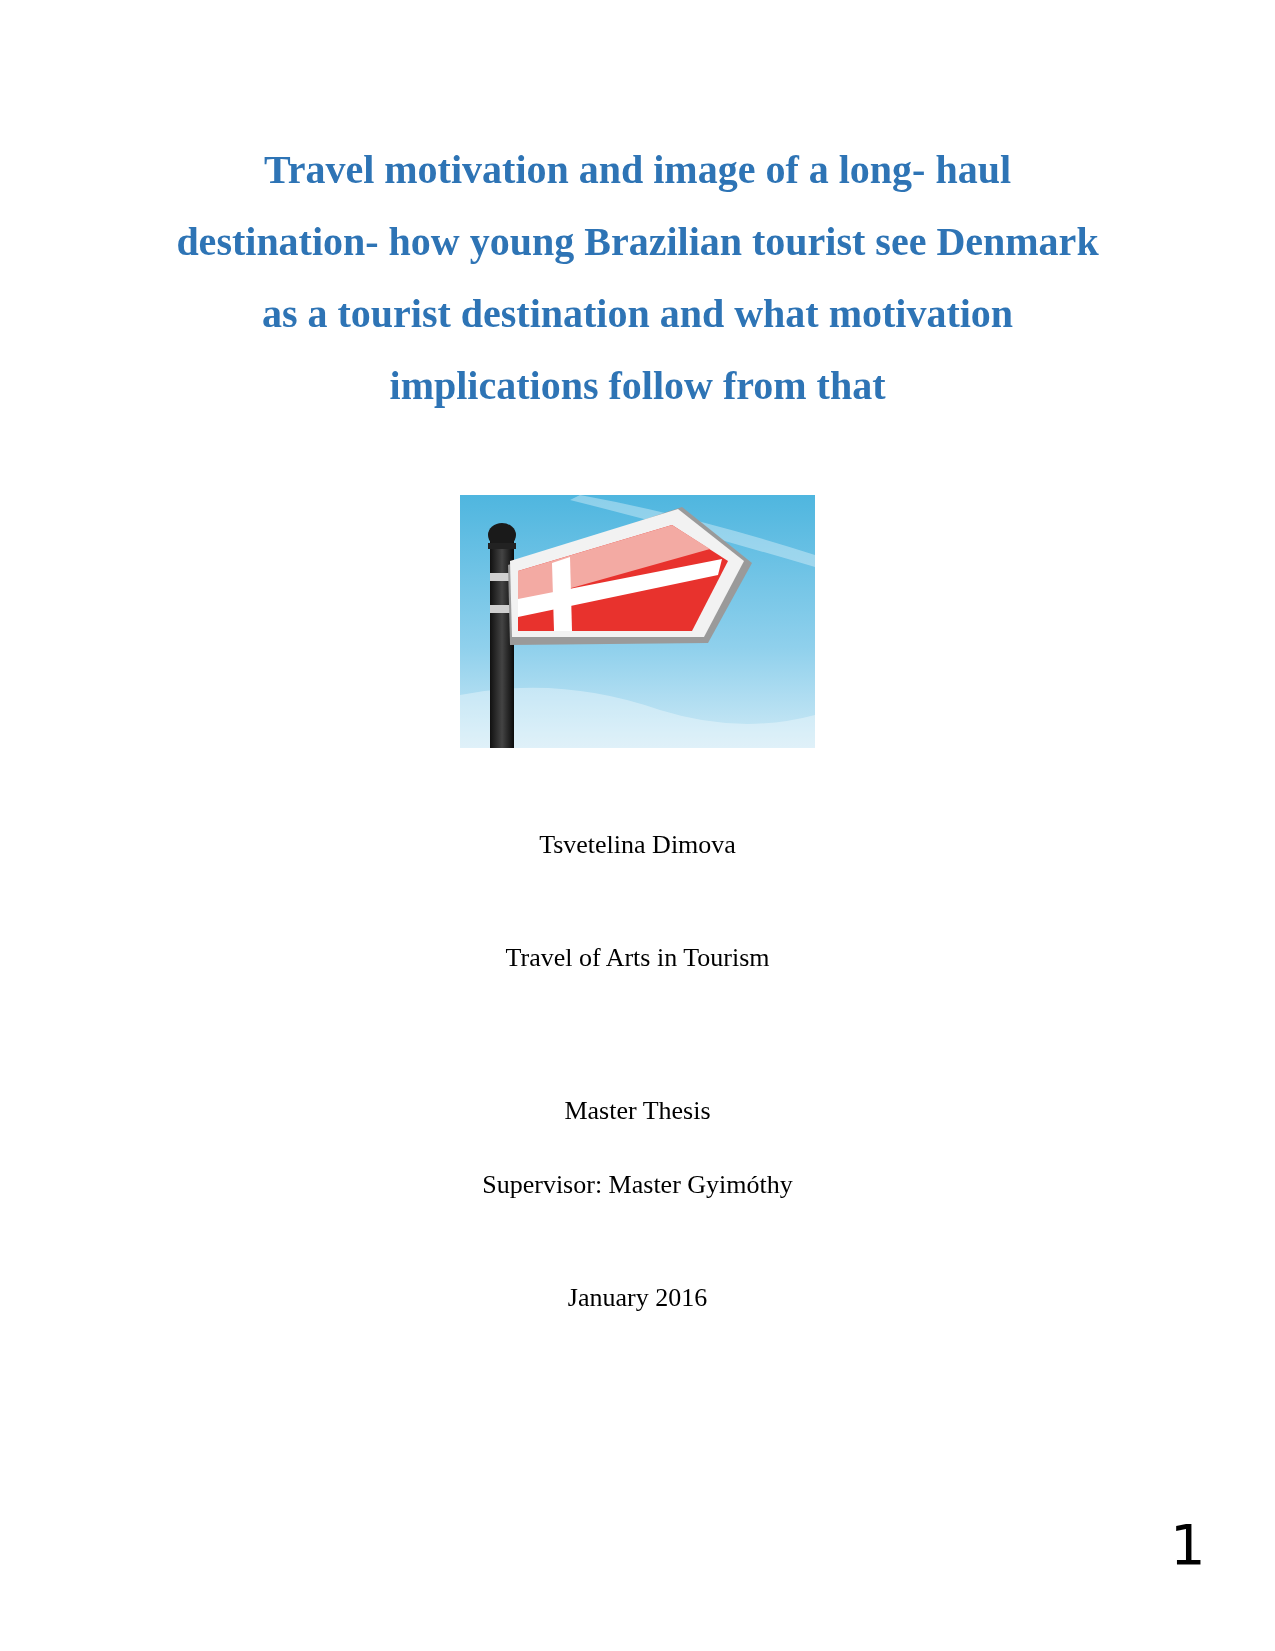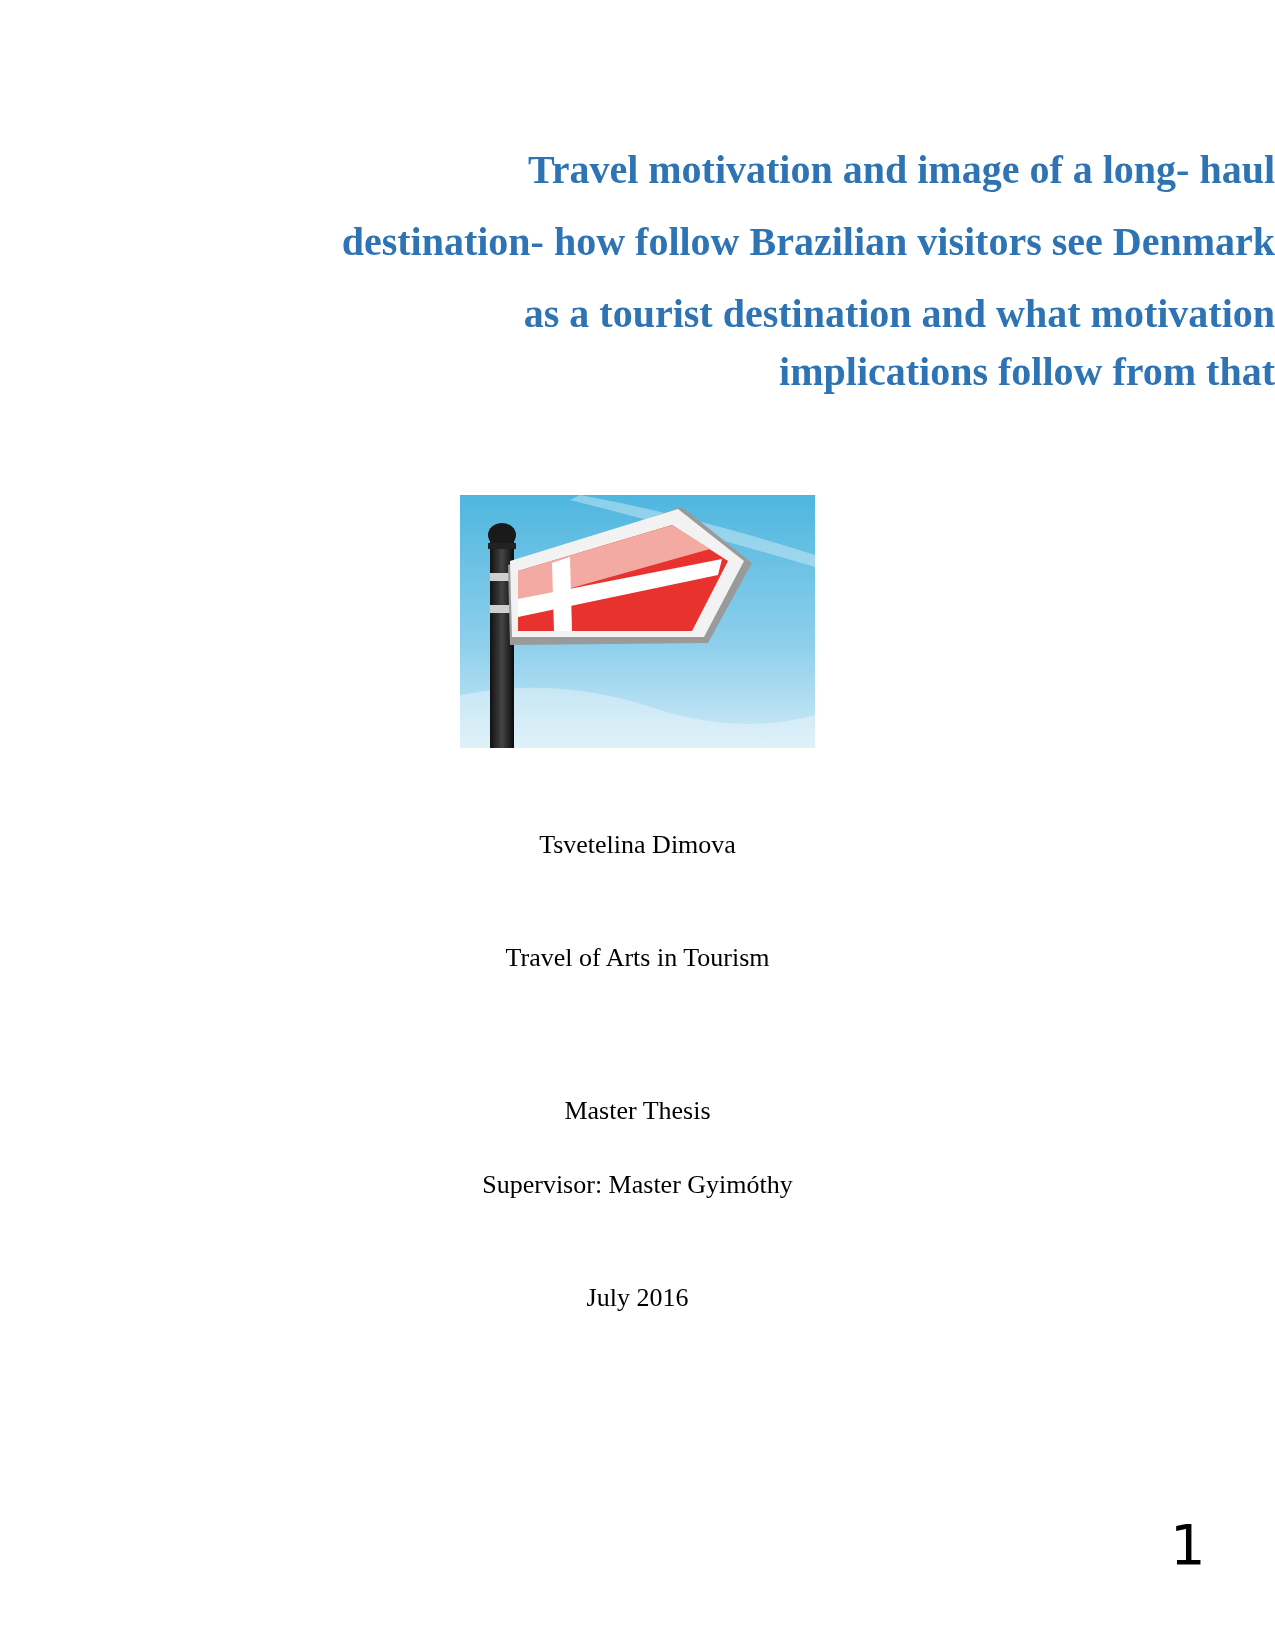--- a/index.html
+++ b/index.html
@@ -1,29 +1,29 @@
 <!DOCTYPE html>
 <html><head>
 <meta charset="utf-8">
 <style>
   html, body { margin:0; padding:0; background:#ffffff; }
   body { width:1275px; height:1651px; position:relative; overflow:hidden; font-family:"Liberation Serif", serif; }
-  .title { position:absolute; left:0; width:1275px; text-align:right; color:#2e74b5; font-weight:bold; font-size:40px; line-height:40px; font-family:"Liberation Serif", serif; }
+  .title { position:absolute; left:0; width:1275px; text-align:center; color:#2e74b5; font-weight:bold; font-size:40px; line-height:40px; font-family:"Liberation Serif", serif; }
   .line { position:absolute; left:0; width:1275px; text-align:center; color:#000; font-size:26px; line-height:30px; font-family:"Liberation Serif", serif; }
   .pagenum { position:absolute; left:1170px; top:1515px; font-family:"DejaVu Sans", sans-serif; font-size:56px; color:#000; line-height:60px; }
   .picture { position:absolute; left:460px; top:495px; width:355px; height:253px; overflow:hidden; }
 </style>
 </head>
 <body>
 
 <div>
   <div class="title" style="top:150px">Travel motivation and image of a long- haul</div>
-  <div class="title" style="top:222px">destination- how follow Brazilian visitors see Denmark</div>
+  <div class="title" style="top:222px">destination- how young Brazilian tourist see Denmark</div>
   <div class="title" style="top:294px">as a tourist destination and what motivation</div>
-  <div class="title" style="top:352px">implications follow from that</div>
+  <div class="title" style="top:366px">implications follow from that</div>
 </div>
 
 <div class="picture">
   <svg width="355" height="253" viewBox="0 0 355 253">
     <defs>
       <linearGradient id="sky" x1="0" y1="0" x2="0" y2="1">
         <stop offset="0" stop-color="#4fb6df"></stop>
         <stop offset="0.6" stop-color="#8fd0ec"></stop>
         <stop offset="1" stop-color="#cfeaf6"></stop>
       </linearGradient>
@@ -51,15 +51,15 @@
 
     <polygon points="58,104 262,64 258,80 58,122" fill="#ffffff"></polygon>
     <polygon points="92,68 110,62 112,136 94,136" fill="#ffffff"></polygon>
   </svg>
 </div>
 
 <div class="line" style="top:830px">Tsvetelina Dimova</div>
 <div class="line" style="top:943px">Travel of Arts in Tourism</div>
 <div class="line" style="top:1096px">Master Thesis</div>
 <div class="line" style="top:1170px">Supervisor: Master Gyimóthy</div>
-<div class="line" style="top:1283px">July 2016</div>
+<div class="line" style="top:1283px">January 2016</div>
 
 <div class="pagenum">1</div>
 
 </body></html>

